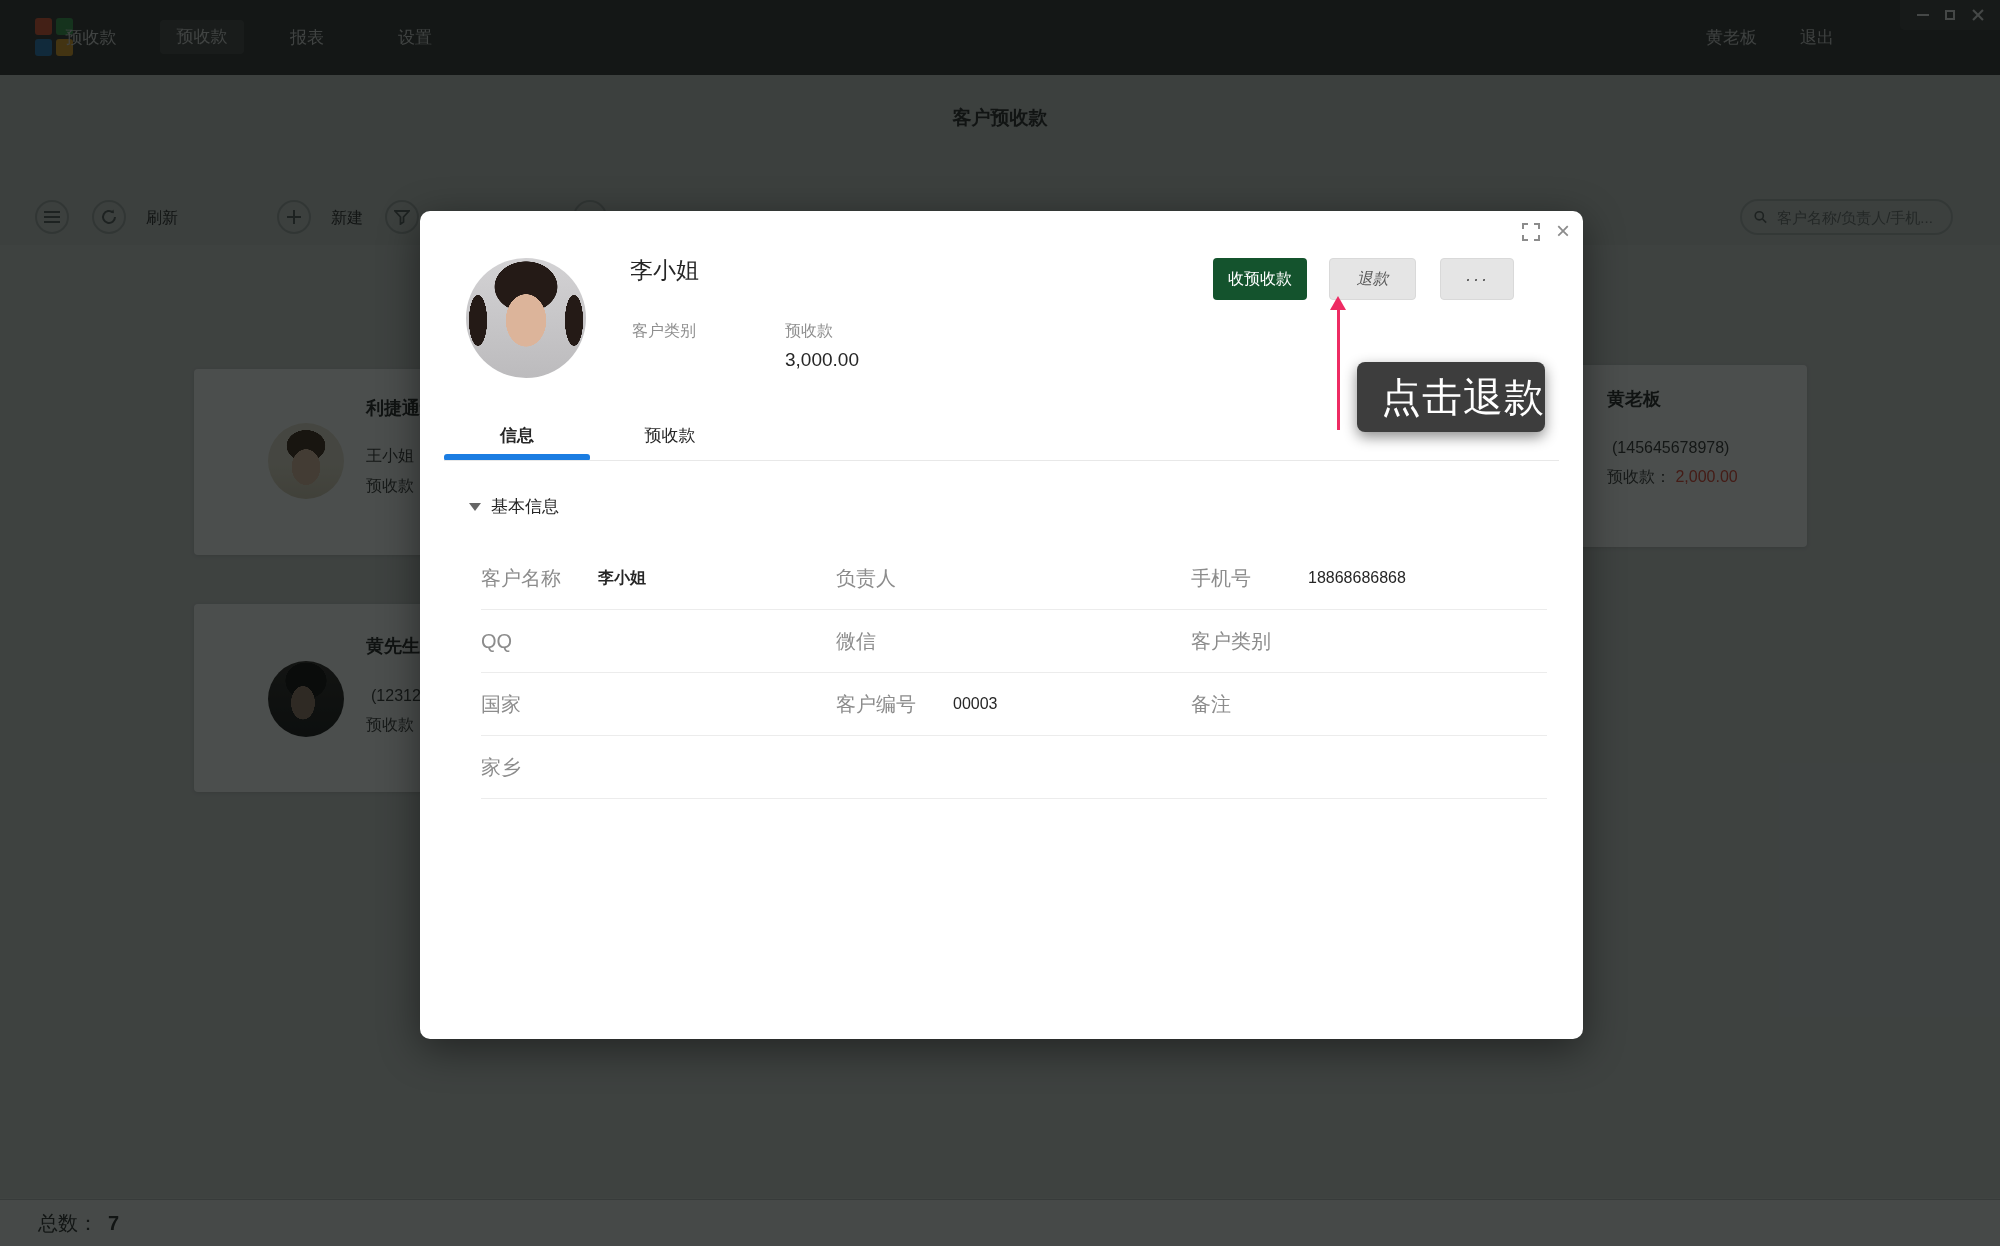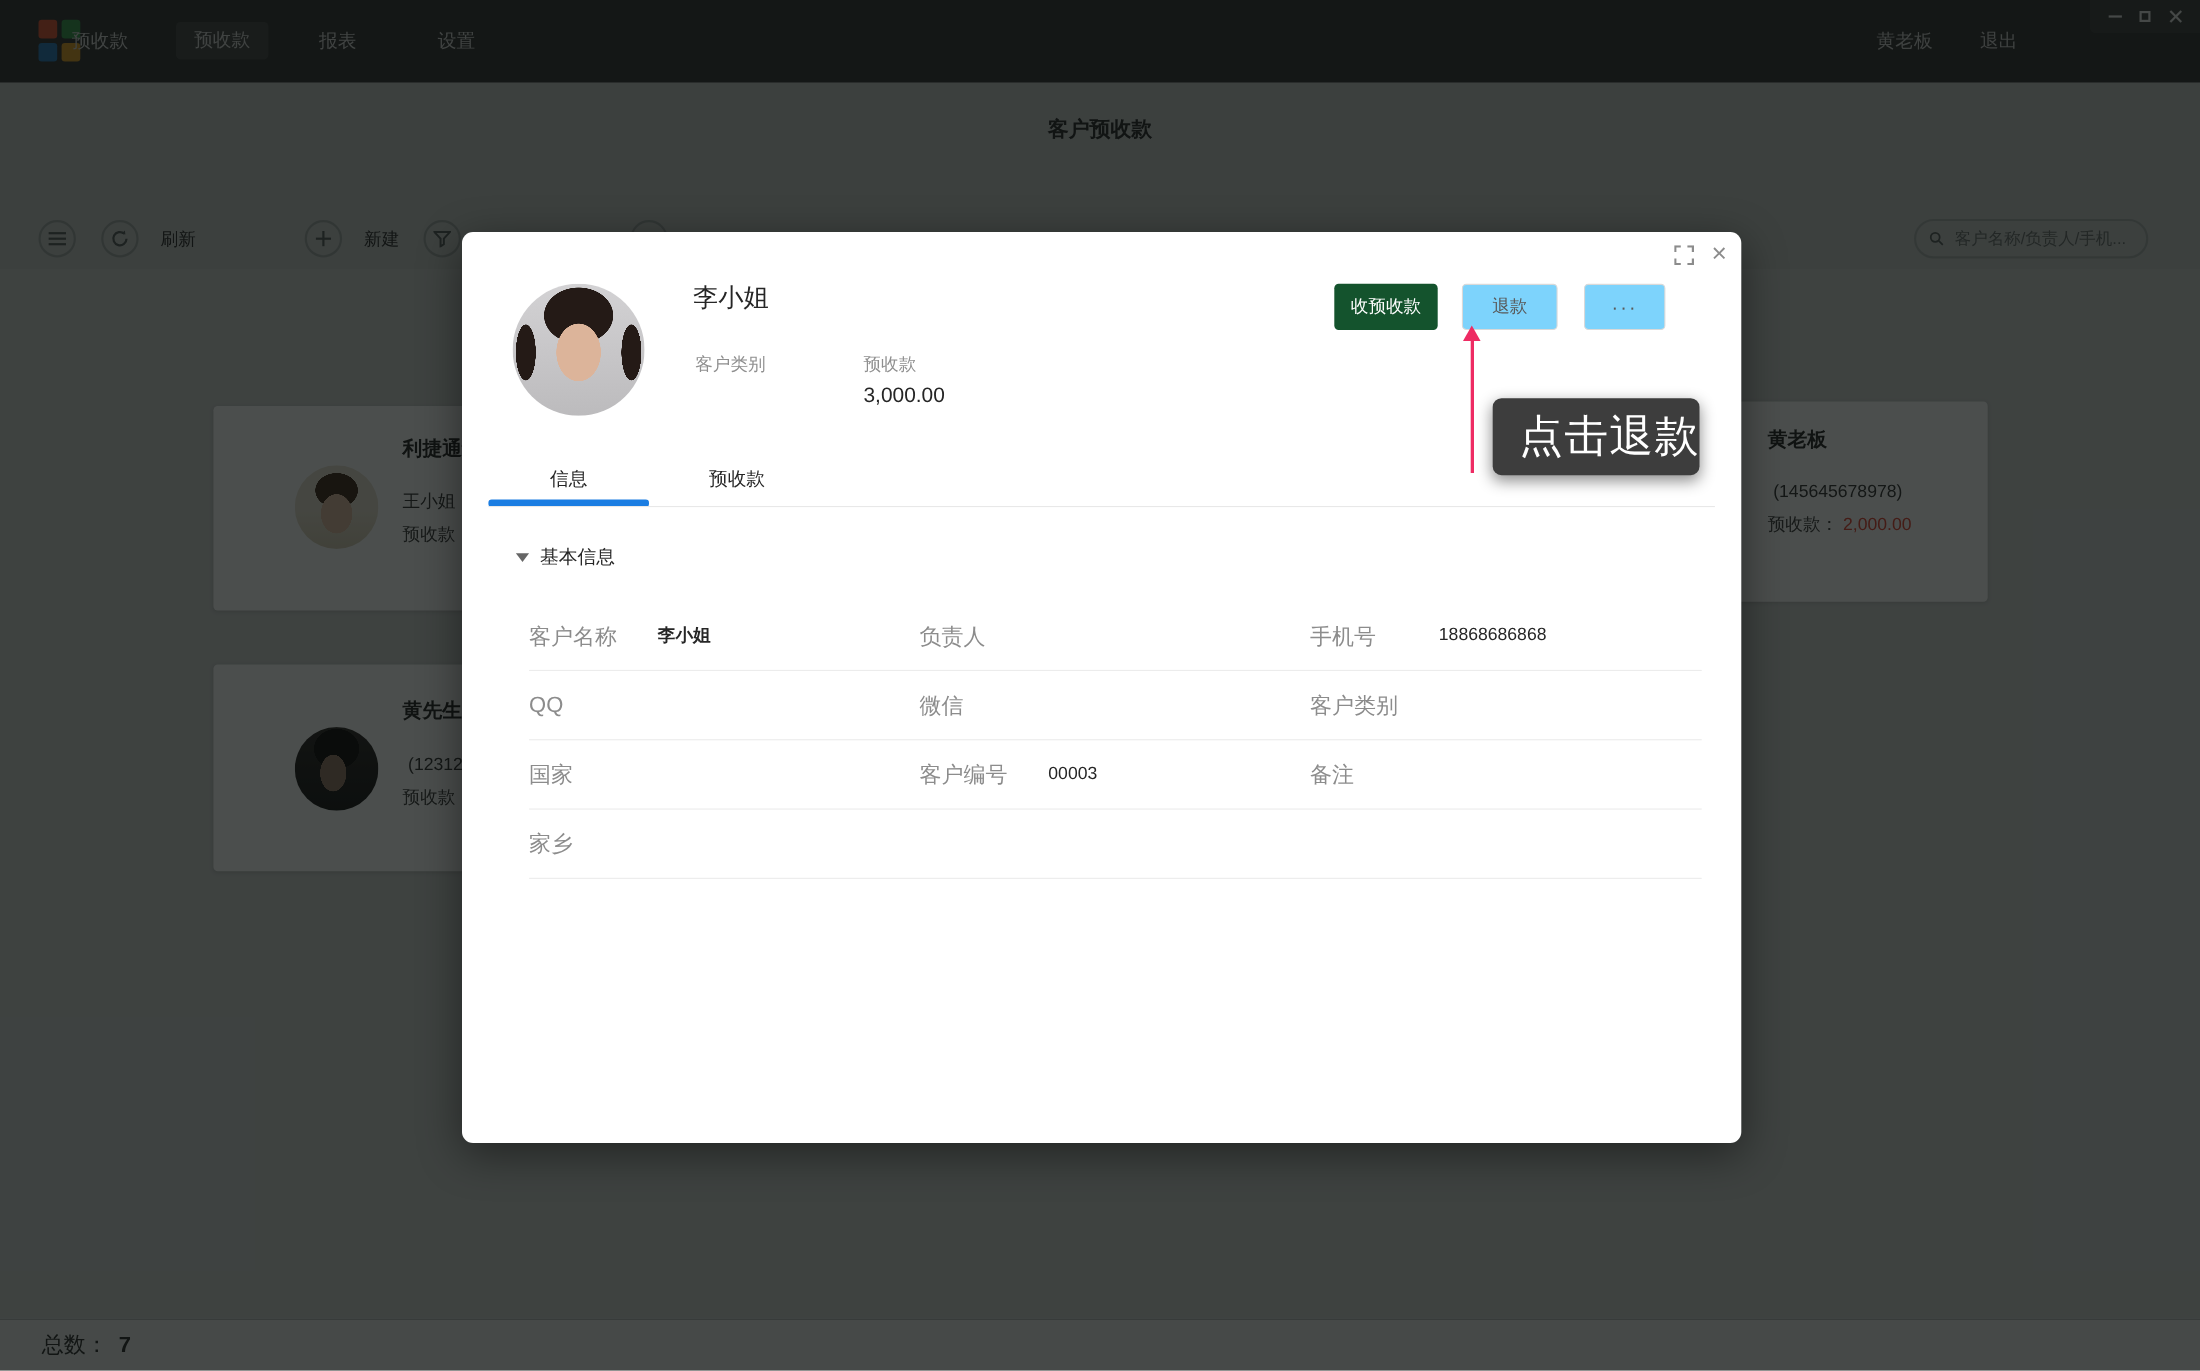--- a/index.html
+++ b/index.html
@@ -72,21 +72,21 @@
   
   .modal{position:absolute;left:420px;top:211px;width:1163px;height:828px;background:#fff;
          border-radius:10px;box-shadow:0 10px 40px rgba(0,0,0,.45);z-index:20;}
   .m-cornericon{position:absolute;top:12px;cursor:pointer;}
   .m-name{position:absolute;left:210px;top:44px;font-size:23px;color:#262626;}
   .m-metalabel{position:absolute;top:110px;font-size:16px;color:#8f8f8f;}
   .m-depvalue{position:absolute;left:365px;top:138px;font-size:19px;color:#262626;}
   .btn{position:absolute;top:47px;height:42px;border-radius:4px;box-sizing:border-box;
        font-size:16px;display:flex;align-items:center;justify-content:center;cursor:pointer;}
   .btn-orange{left:793px;width:94px;background:#14532d;color:#fff;}
-  .btn-plain{border:1px solid #d9d9d9;background:#7dd3fc;color:#595959;}
+  .btn-plain{border:1px solid #d9d9d9;background:#e5e5e5;color:#595959;font-style:italic;}
   .btn-refund{left:909px;width:87px;}
   .btn-more{left:1020px;width:74px;letter-spacing:2px;font-size:18px;}
   .tabs-line{position:absolute;left:24px;right:24px;top:249px;height:1px;background:#e8e8e8;}
   .tab{position:absolute;top:208px;height:34px;line-height:34px;font-size:17px;color:#262626;
        text-align:center;cursor:pointer;}
   .tab-active-bar{position:absolute;left:24px;top:243px;width:146px;height:7px;border-radius:3px;background:#1b7de2;}
   .section-head{position:absolute;left:49px;top:284px;font-size:17px;color:#262626;display:flex;align-items:center;gap:10px;cursor:pointer;}
   .tri-down{width:0;height:0;border-left:6px solid transparent;border-right:6px solid transparent;
             border-top:8px solid #666;}
   .form{position:absolute;left:61px;top:336px;width:1066px;}
@@ -210,21 +210,21 @@
     <div class="avatar avatar-woman" style="position:absolute;left:46px;top:47px;width:120px;height:120px;"></div>
     <div class="m-name">李小姐</div>
     <div class="m-metalabel" style="left:212px;">客户类别</div>
     <div class="m-metalabel" style="left:365px;">预收款</div>
     <div class="m-depvalue">3,000.00</div>
 
     <div class="btn btn-orange">收预收款</div>
     <div class="btn btn-plain btn-refund">退款</div>
     <div class="btn btn-plain btn-more">···</div>
 
-    <div class="tab" style="left:24px;width:146px;font-weight:400;">信息</div>
+    <div class="tab" style="left:24px;width:146px;font-weight:700;">信息</div>
     <div class="tab" style="left:190px;width:120px;">预收款</div>
     <div class="tab-active-bar"></div>
     <div class="tabs-line"></div>
 
     <div class="section-head">
       <span class="tri-down"></span>
       <span>基本信息</span>
     </div>
 
     <div class="form">

